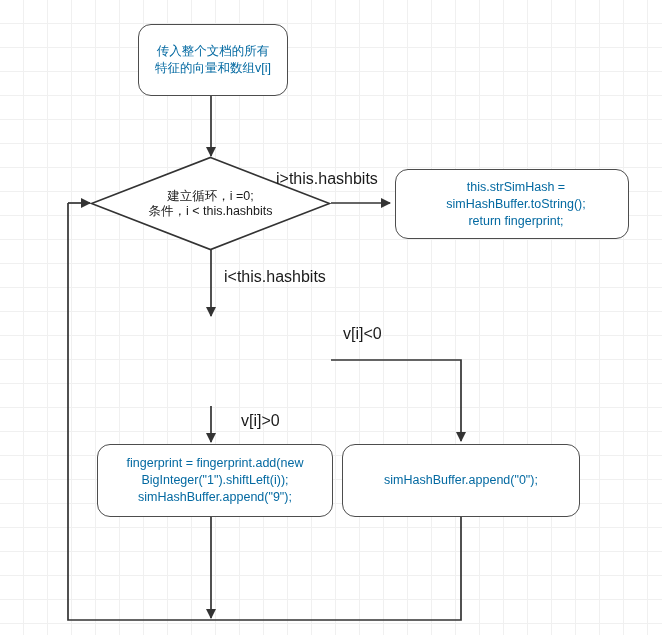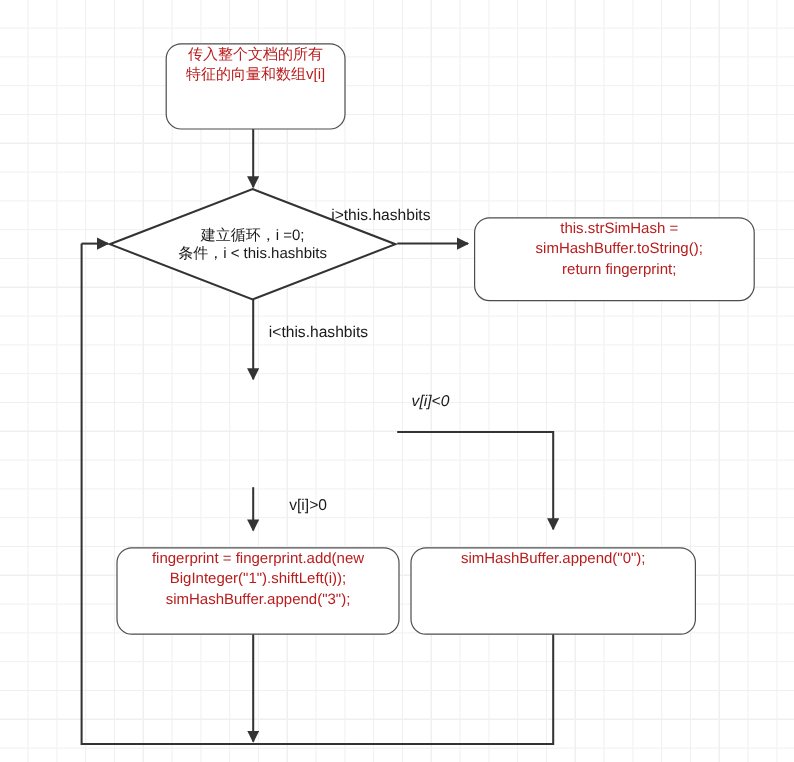--- a/index.html
+++ b/index.html
@@ -26,29 +26,28 @@
     position: absolute;
     left: 0;
     top: 0;
     width: 662px;
     height: 635px;
   }
   .node {
     position: absolute;
     box-sizing: border-box;
     display: flex;
-    align-items: flex-start;
+    align-items: center;
     justify-content: center;
     text-align: center;
-    color: #b91c1c;
+    color: #0369a1;
     font-size: 12.5px;
     line-height: 17px;
     white-space: pre-line;
     z-index: 3;
-    margin-top: 12px;
   }
   .box {
     background: #ffffff;
     border: 1.6px solid #4d4d4d;
     border-radius: 13px;
   }
   .diamond-wrap {
     position: absolute;
     z-index: 3;
   }
@@ -68,21 +67,21 @@
     justify-content: center;
     text-align: center;
     color: #1a1a1a;
     font-size: 12.5px;
     line-height: 15px;
     white-space: pre-line;
   }
   .edge-label {
     position: absolute;
     color: #1a1a1a;
-    font-size: 13px;
+    font-size: 16px;
     line-height: 14px;
     white-space: nowrap;
     z-index: 4;
     background: transparent;
   }
 </style>
 </head>
 <body>
 
 <div id="canvas">
@@ -129,28 +128,28 @@
   <div class="node box" style="left:395px; top:169px; width:234px; height:70px;padding-left:8px;">
     <span>this.strSimHash =
 simHashBuffer.toString();
 return fingerprint;</span>
   </div>
 
 
   <div class="node box" style="left:97px; top:444px; width:236px; height:73px;">
     <span>fingerprint = fingerprint.add(new
 BigInteger("1").shiftLeft(i));
-simHashBuffer.append("3");</span>
+simHashBuffer.append("9");</span>
   </div>
 
   <div class="node box" style="left:342px; top:444px; width:238px; height:73px;">
     <span>simHashBuffer.append("0");</span>
   </div>
 
   <div class="edge-label" style="left:276px; top:172px;">i&gt;this.hashbits</div>
 
   <div class="edge-label" style="left:216px; top:270px;padding-left:8px;">i&lt;this.hashbits</div>
 
   <div class="edge-label" style="left:241px; top:414px;">v[i]&gt;0</div>
 
-  <div class="edge-label" style="left:343px; top:327px;font-style:italic;">v[i]&lt;0</div>
+  <div class="edge-label" style="left:343px; top:327px;">v[i]&lt;0</div>
 
 </div>
 
 </body></html>

